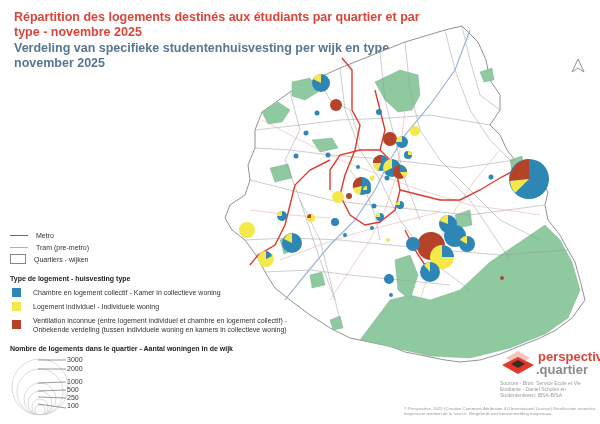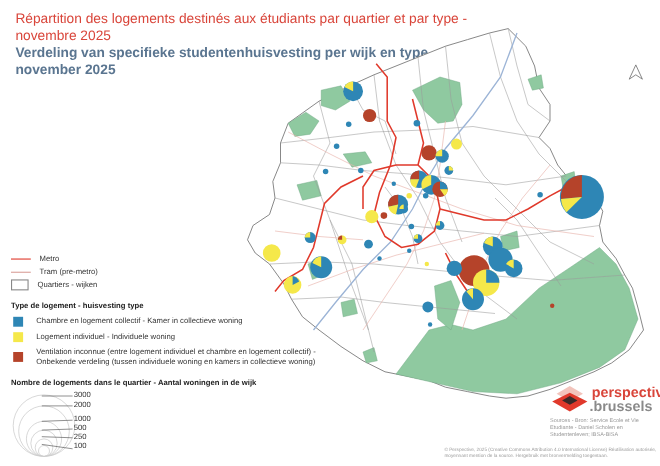--- a/index.html
+++ b/index.html
@@ -1,17 +1,17 @@
 <!DOCTYPE html>
 <html><head>
 <meta charset="utf-8">
 <style>
   html,body{margin:0;padding:0;background:#fff;}
   body{width:600px;height:424px;position:relative;overflow:hidden;font-family:"Liberation Sans",sans-serif;}
-  .title-fr{position:absolute;left:14px;top:10px;width:420px;color:#d9453a;font-weight:normal;font-size:12.5px;line-height:15px;}
+  .title-fr{position:absolute;left:14px;top:10px;width:420px;color:#d9453a;font-weight:bold;font-size:12.5px;line-height:15px;}
   .title-nl{position:absolute;left:14px;top:41px;width:420px;color:#5a7590;font-weight:bold;font-size:12.5px;line-height:15px;}
   #map{position:absolute;left:0;top:0;}
   .legend{position:absolute;left:10px;top:232px;font-size:7px;color:#333;}
   .lg-row{position:absolute;display:flex;align-items:center;white-space:nowrap;}
   .lg-line{width:18px;height:0;margin-right:8px;}
   .lg-box{width:14px;height:8px;border:1px solid #888;margin-right:8px;background:#fff;}
   .lg-sq{width:9px;height:9px;margin-right:12px;margin-left:2px;}
   .lg-head{position:absolute;font-weight:bold;font-size:7px;color:#222;white-space:nowrap;}
   .lg-text2{line-height:9px;}
   .size-label{position:absolute;font-size:7px;color:#333;}
@@ -270,15 +270,15 @@
 <div class="size-label" style="left:67px;top:386px;">500</div>
 <div class="size-label" style="left:67px;top:394px;">250</div>
 <div class="size-label" style="left:67px;top:402px;">100</div>
 
 <svg class="logo" width="36" height="26">
   <path d="M18,1 L30,8 L18,15 L6,8 Z" fill="#f2c4bc"></path>
   <path d="M18,7 L34,15 L18,24 L2,15 Z" fill="#e0392b"></path>
   <path d="M18,10 L25,14 L18,18 L11,14 Z" fill="#3a2a28"></path>
 </svg>
 <div class="logo-text1">perspective</div>
-<div class="logo-text2">.brussels</div>
+<div class="logo-text2">.quartier</div>
 <div class="sources">Sources - Bron: Service Ecole et Vie Etudiante - Daniel Scholen en Studentenleven; IBSA-BISA</div>
 <div class="copyright">© Perspective, 2025 (Creative Commons Attribution 4.0 International License) Réutilisation autorisée, moyennant mention de la source. Hergebruik met bronvermelding toegestaan.</div>
 
 </body></html>

